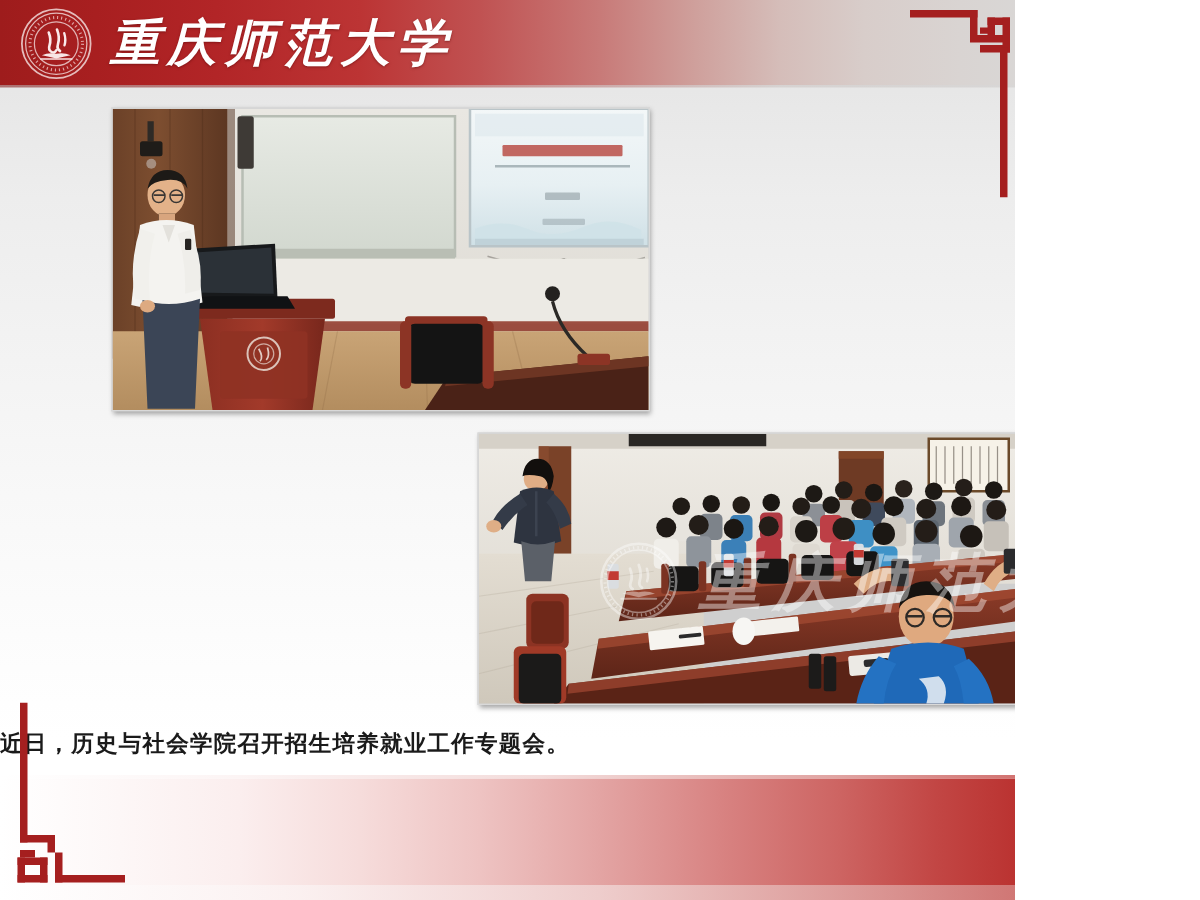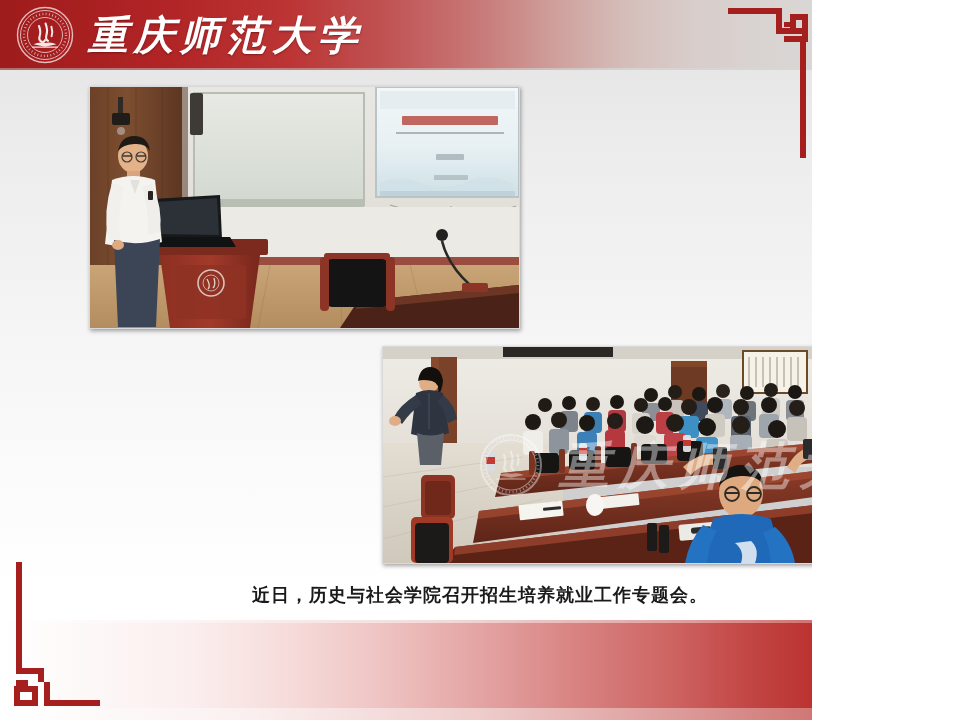--- a/index.html
+++ b/index.html
@@ -89,21 +89,21 @@
   .photo svg { display: block; }
 
   #photo-1 { left: 89px; top: 86px;  width: 429px; height: 241px; }
   #photo-2 { left: 382px; top: 346px; width: 431px; height: 216px; }
 
   
   .caption {
     position: absolute;
     left: 0; top: 583px;
     width: 960px;
-    text-align: center;
+    text-align: left;
     color: #1a1a1a;
     font-family: "DejaVu Serif", "Liberation Serif", serif;
     font-size: 18px;
     font-weight: bold;
     letter-spacing: 1px;
   }
 
   
   .footer-bar {
     position: absolute;

